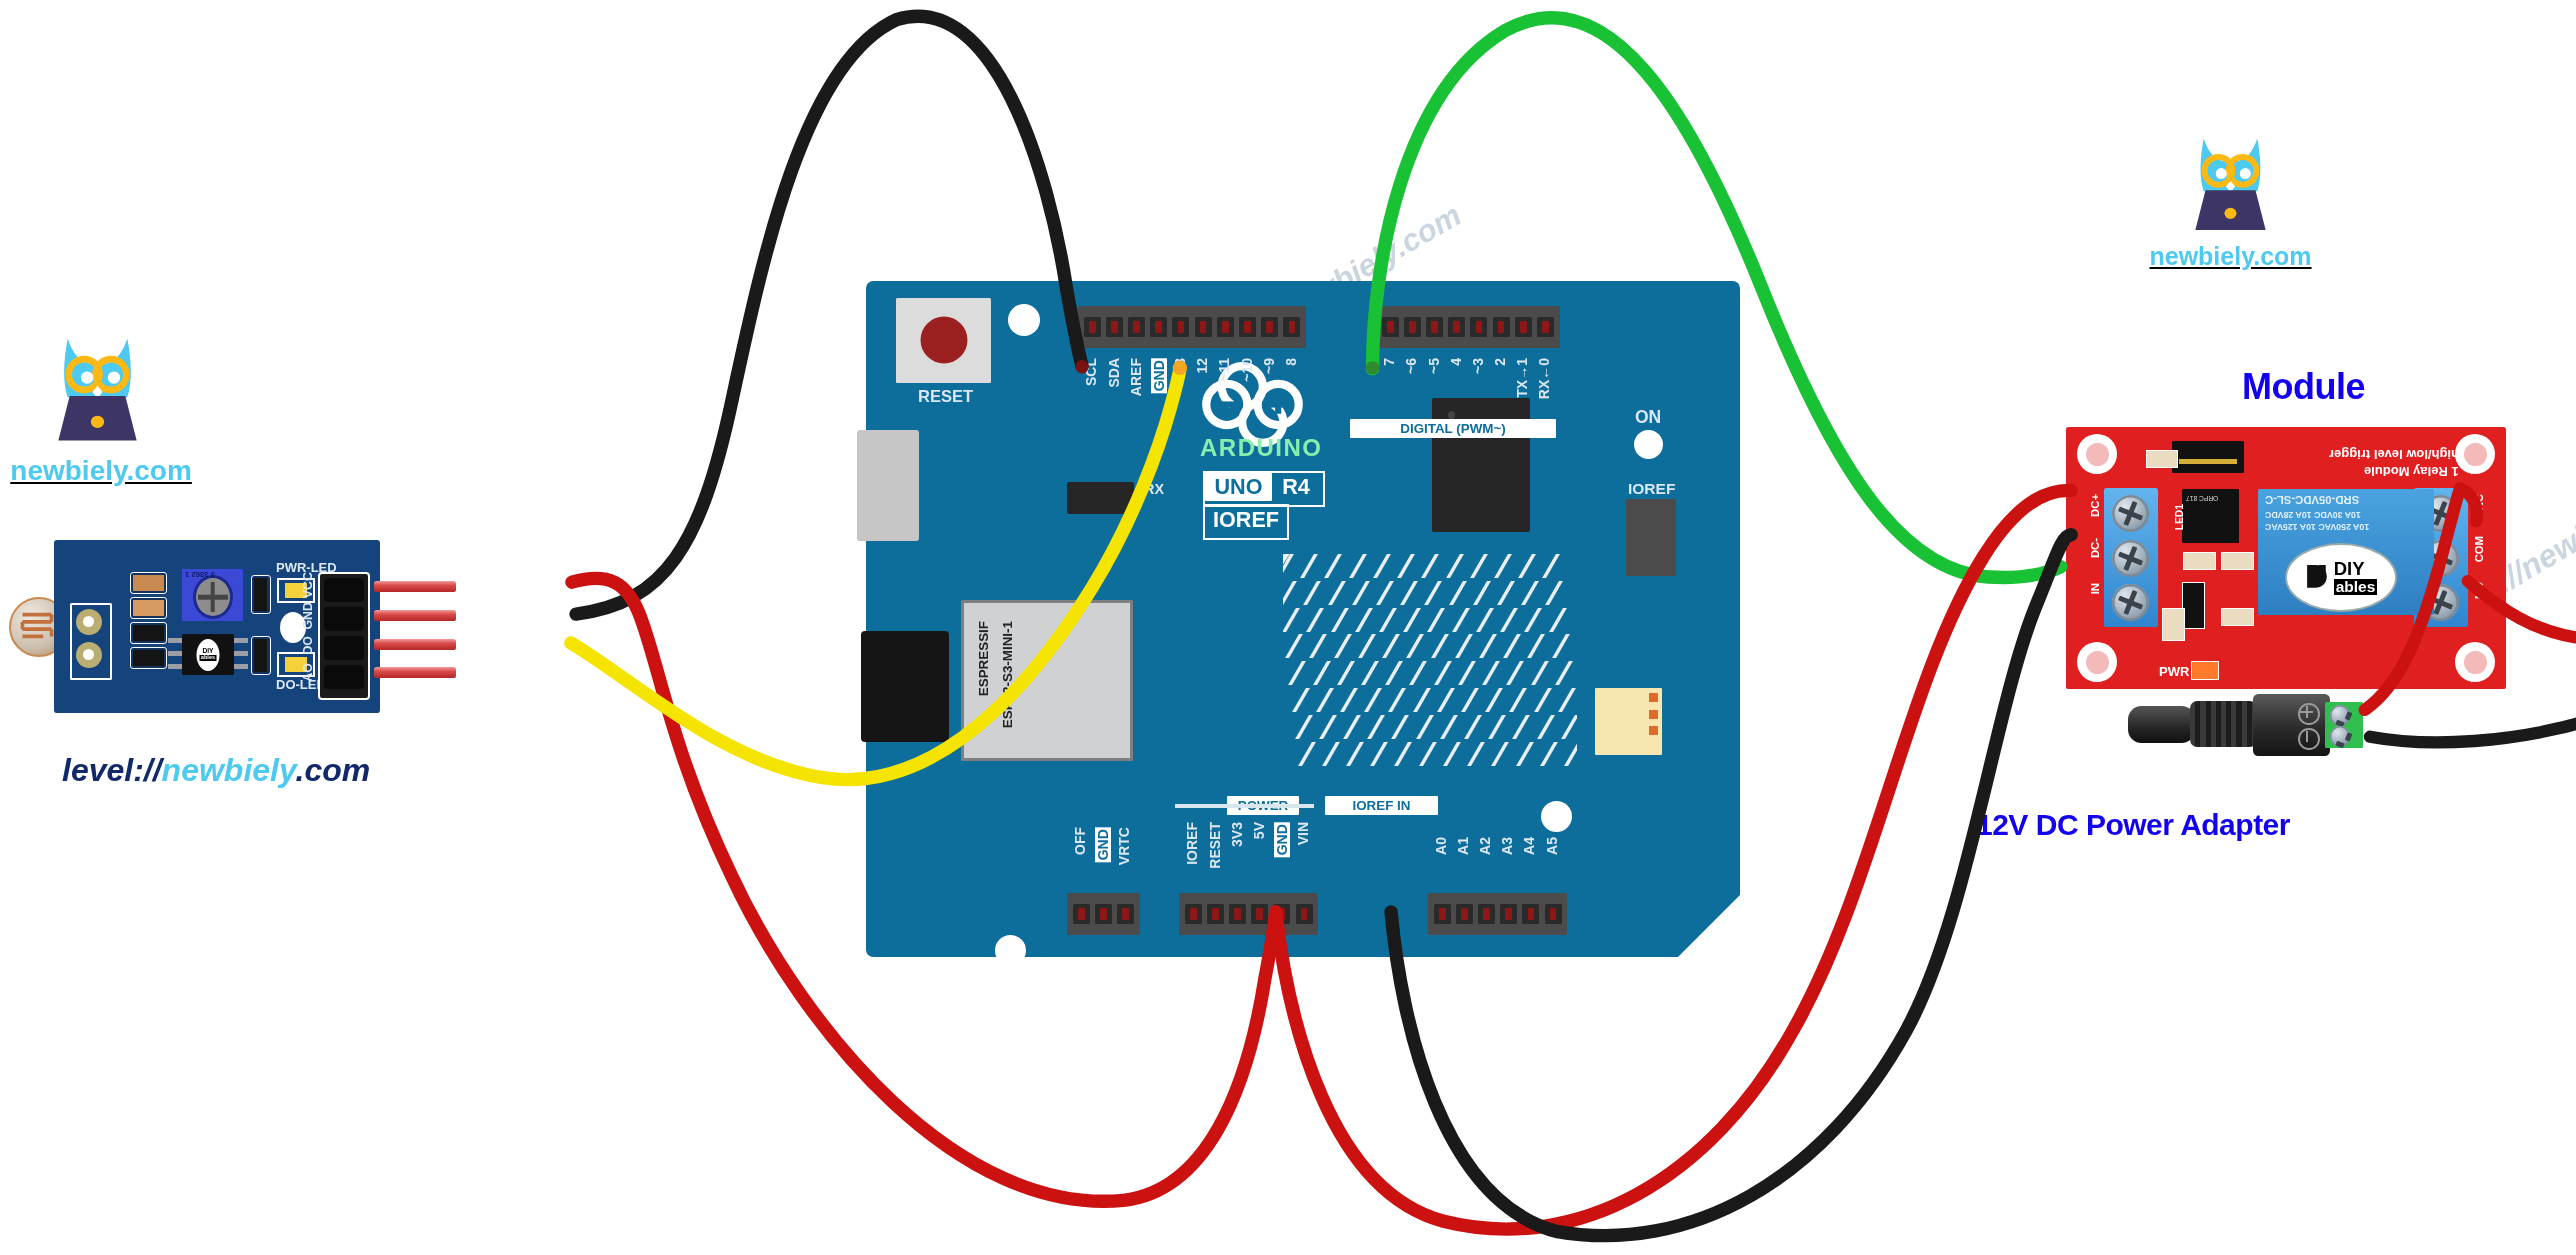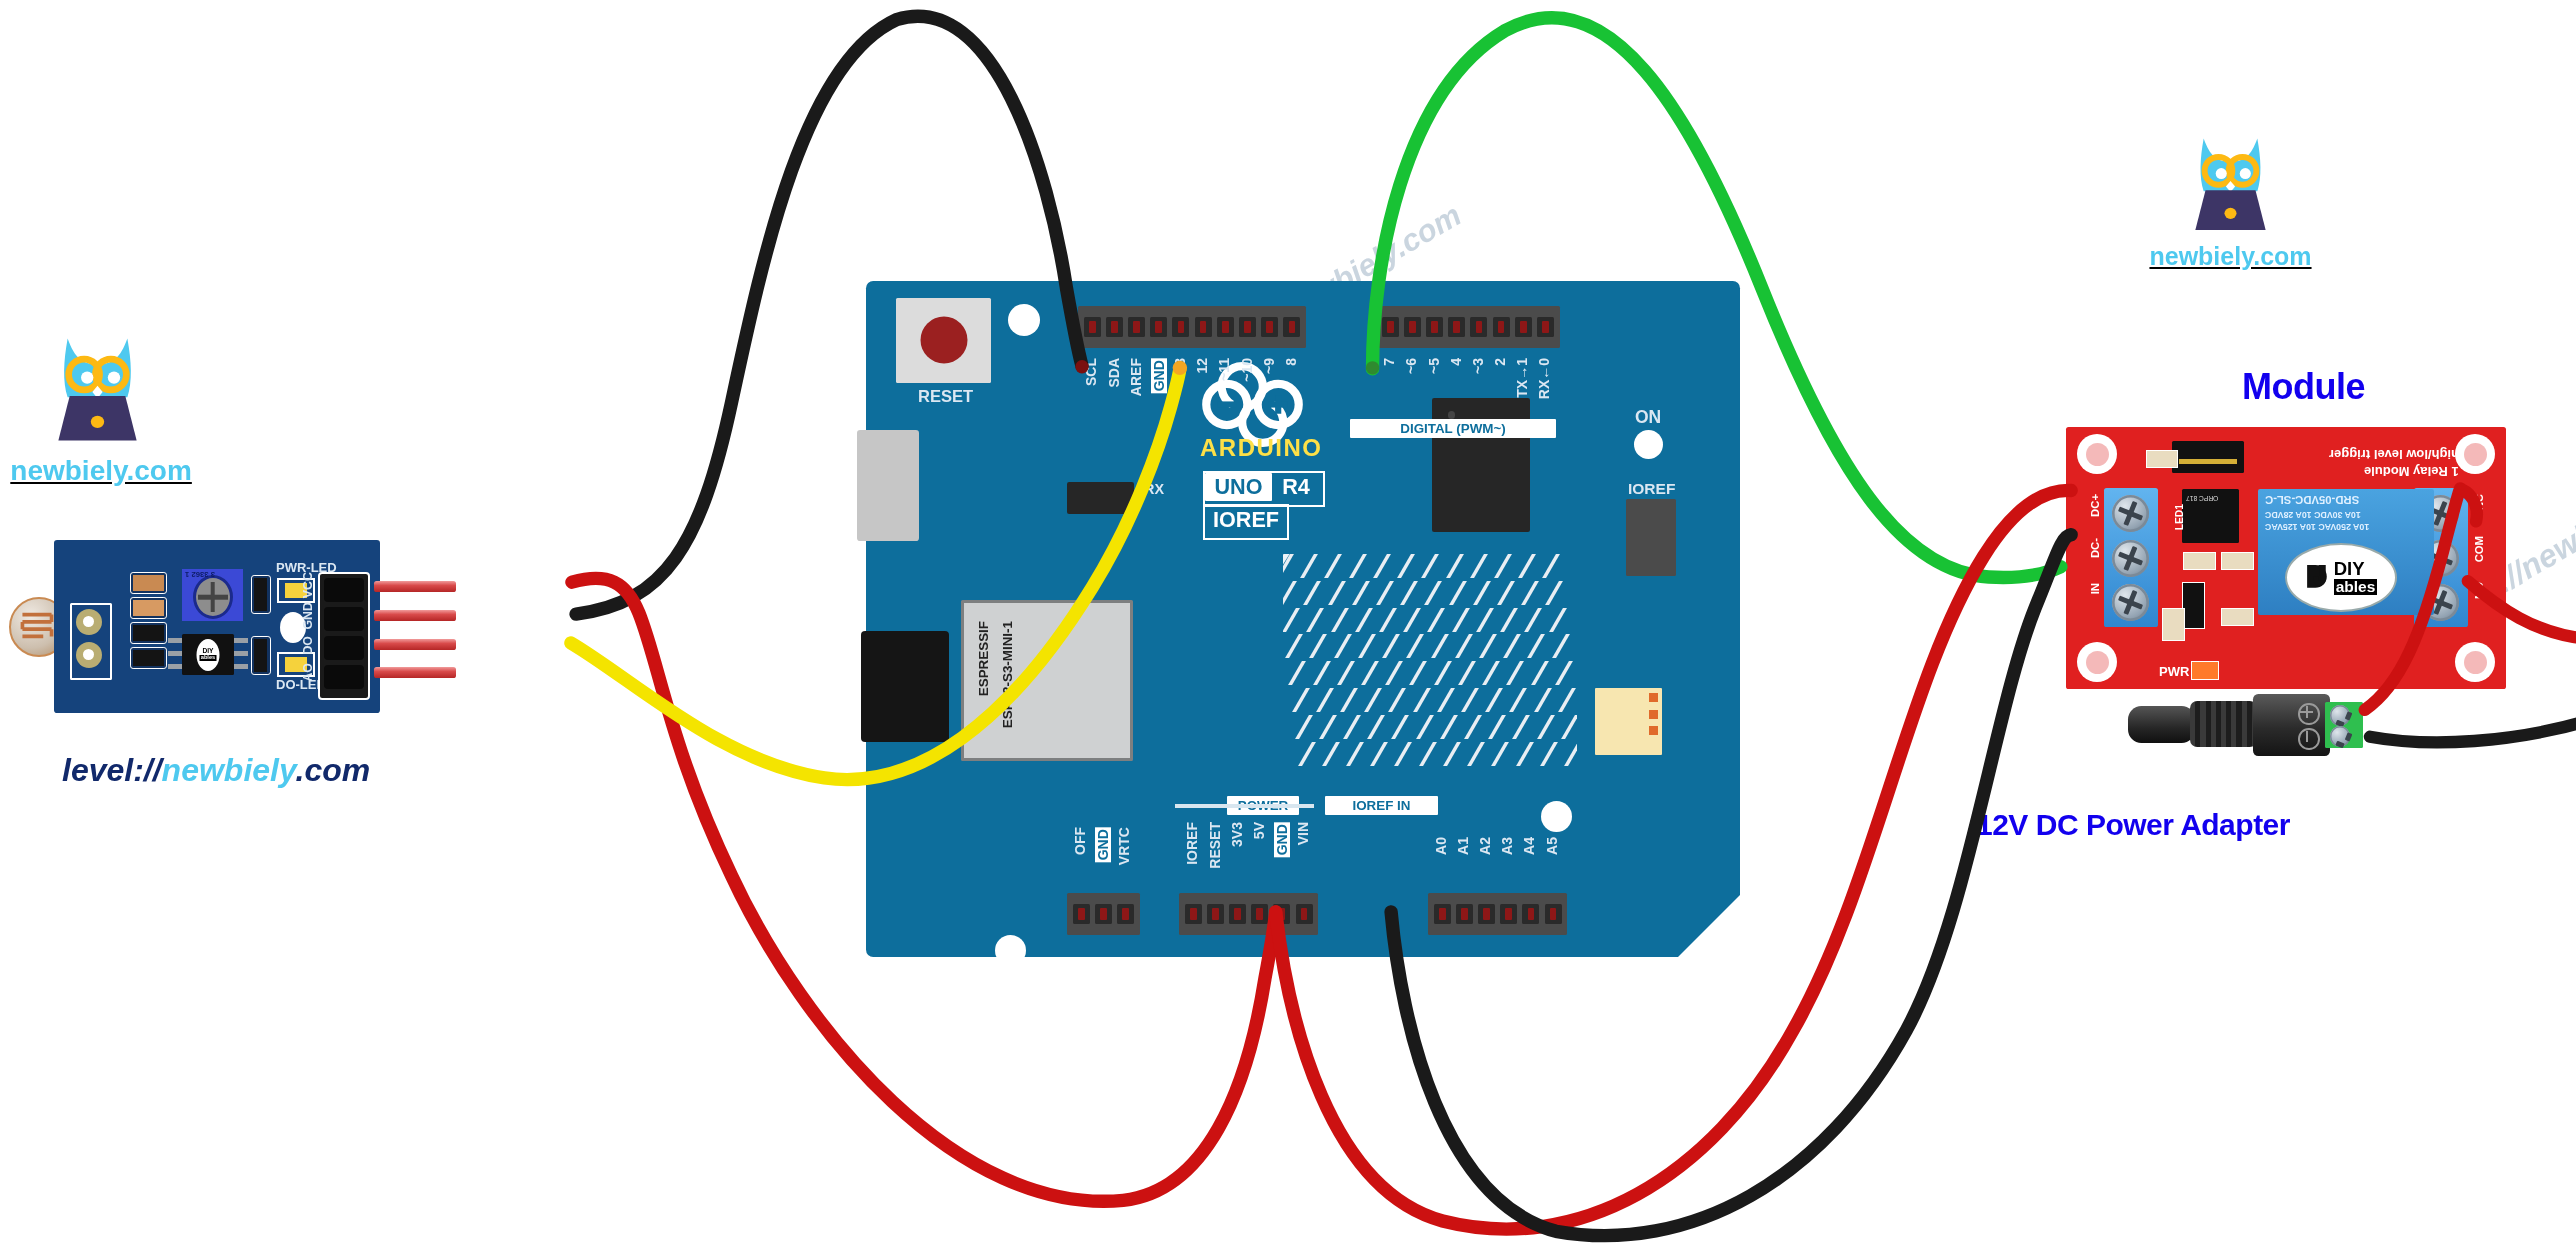--- a/index.html
+++ b/index.html
@@ -220,21 +220,21 @@
     </div>
 
     <svg style="position:absolute;left:330px;top:90px;" width="113" height="67" viewBox="0 0 220 130">
       <path d="M70 65 a40 40 0 1 1 40 0 a40 40 0 1 0 40 0" fill="none" stroke="#fff" stroke-width="16"></path>
       <circle cx="60" cy="65" r="40" fill="none" stroke="#fff" stroke-width="16"></circle>
       <circle cx="160" cy="65" r="40" fill="none" stroke="#fff" stroke-width="16"></circle>
       <line x1="42" y1="65" x2="78" y2="65" stroke="#0d6e9c" stroke-width="12"></line>
       <line x1="142" y1="65" x2="178" y2="65" stroke="#0d6e9c" stroke-width="12"></line>
       <line x1="160" y1="47" x2="160" y2="83" stroke="#0d6e9c" stroke-width="12"></line>
     </svg>
-    <div class="silk" style="left:334px;top:155px;font-size:24px;color:#fde047;letter-spacing:1.5px;">ARDUINO</div>
+    <div class="silk" style="left:334px;top:155px;font-size:24px;color:#86efac;letter-spacing:1.5px;">ARDUINO</div>
 
     <div class="ino-box" style="left:337px;top:190px;width:118px;height:32px;">
       <div class="whitebox" style="left:0;top:0;width:67px;height:28px;font-size:21.6px;">UNO</div>
       <div style="position:absolute;left:68px;top:0;width:46px;height:28px;color:#fff;font-size:21.6px;font-weight:bold;display:flex;align-items:center;justify-content:center;">R4</div>
     </div>
     <div class="ino-box" style="left:337px;top:223px;width:82px;height:32px;">
       <div style="position:absolute;left:0;top:0;right:0;height:28px;color:#fff;font-size:21.6px;font-weight:bold;display:flex;align-items:center;justify-content:center;">IOREF</div>
     </div>
 
     <div class="chipblk" style="left:566px;top:117px;width:98px;height:134px;">

